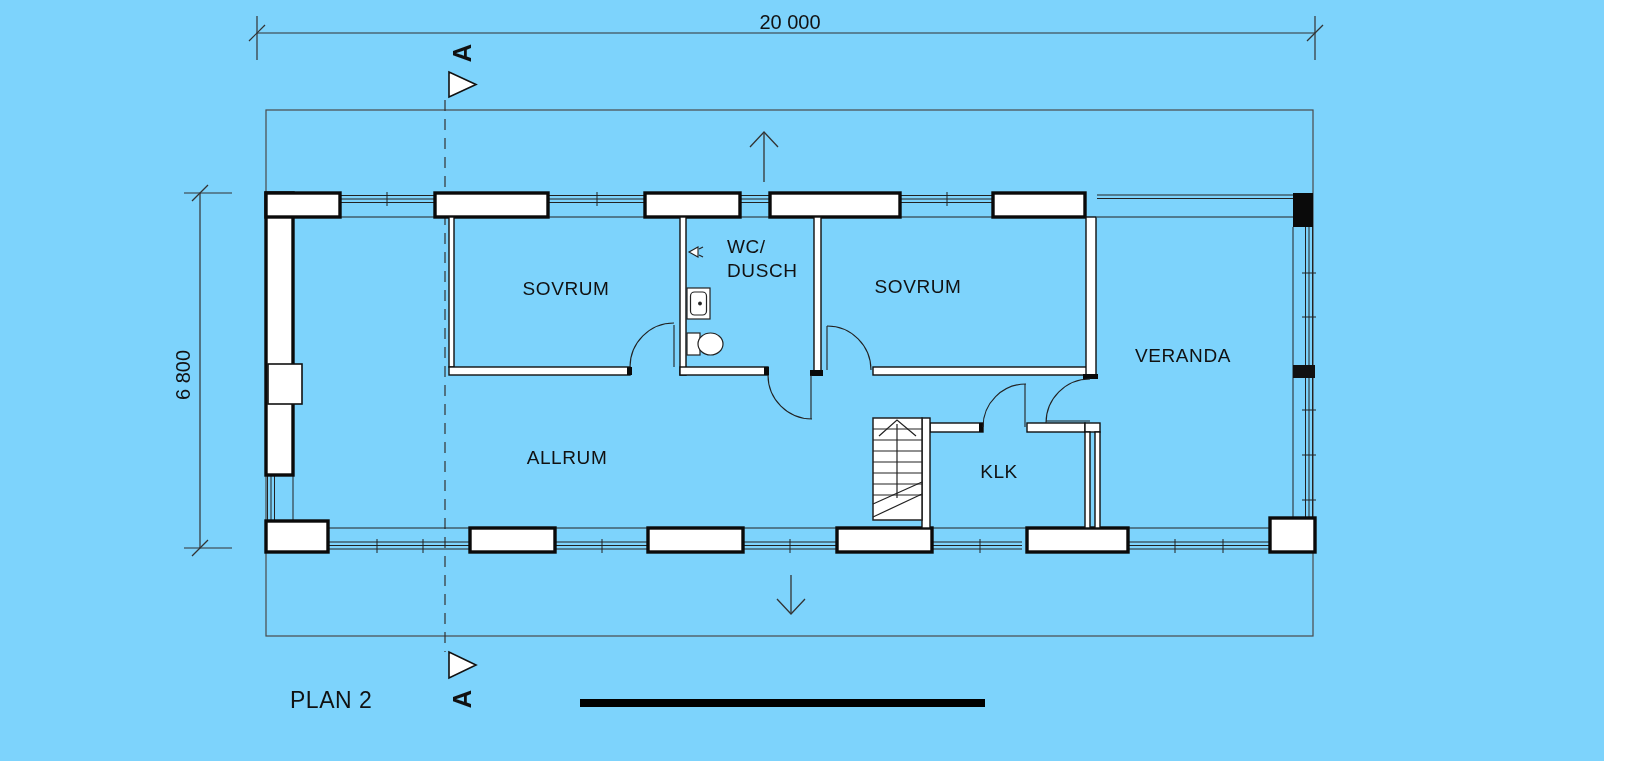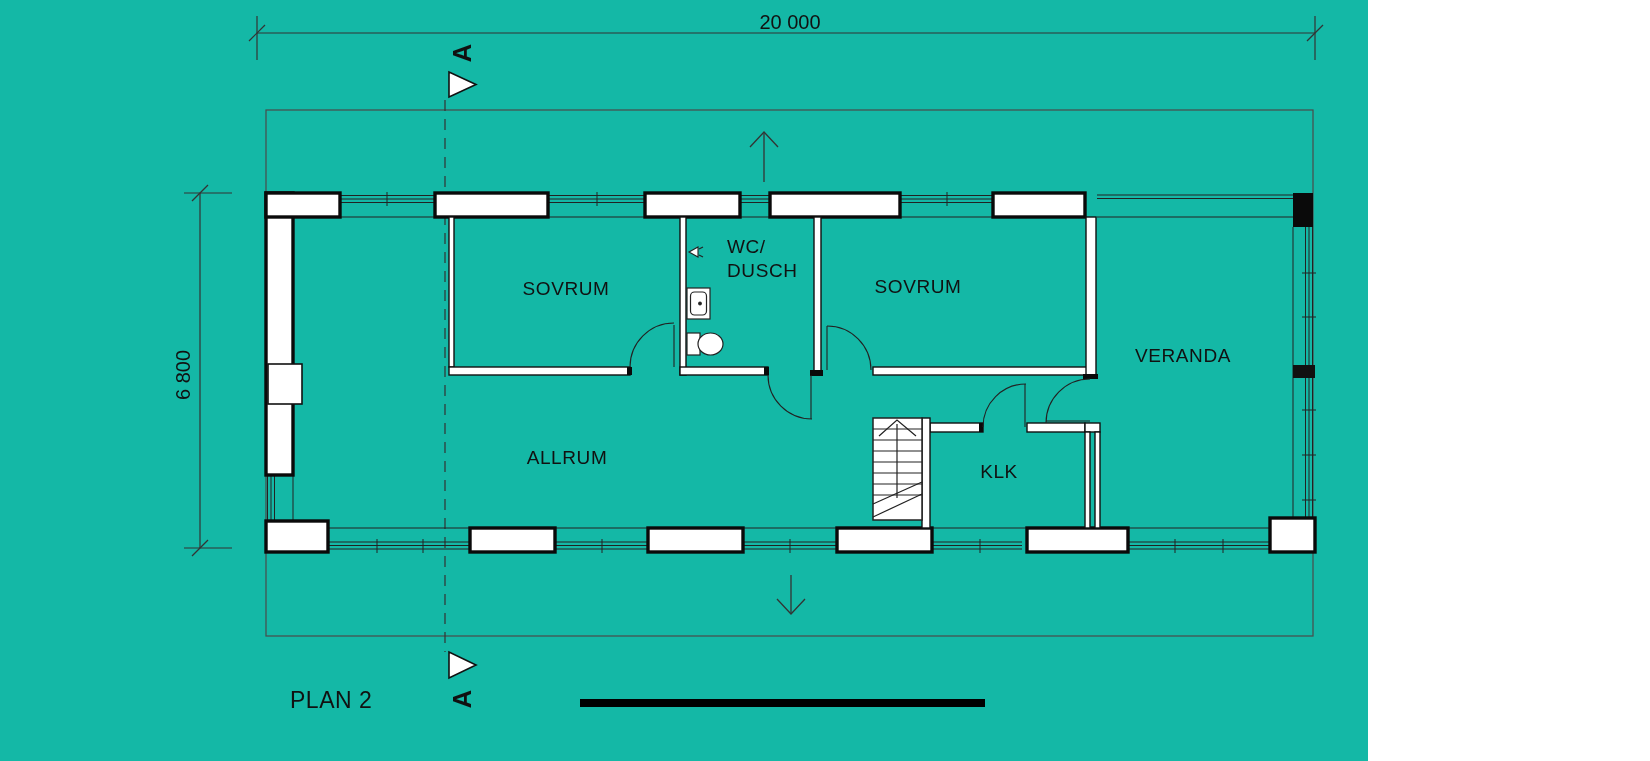--- a/index.html
+++ b/index.html
@@ -1,16 +1,16 @@
 <!DOCTYPE html>
 <html><head>
 <meta charset="utf-8">
 <style>
   html,body{margin:0;padding:0;background:#ffffff;}
-  .canvas{position:relative;width:1368px;height:761px;background:#14b8a6;overflow:hidden;
+  .canvas{position:relative;width:1604px;height:761px;background:#7dd3fc;overflow:hidden;
           font-family:"Liberation Sans",sans-serif;}
   svg{position:absolute;left:0;top:0;}
   text{fill:#111;}
   .room-label{font-size:19px;letter-spacing:0.6px;}
   .dim-label{font-size:20px;}
   .section-label{font-size:26px;font-weight:bold;}
   .title-label{font-size:23px;letter-spacing:0.5px;}
 </style>
 </head>
 <body>

